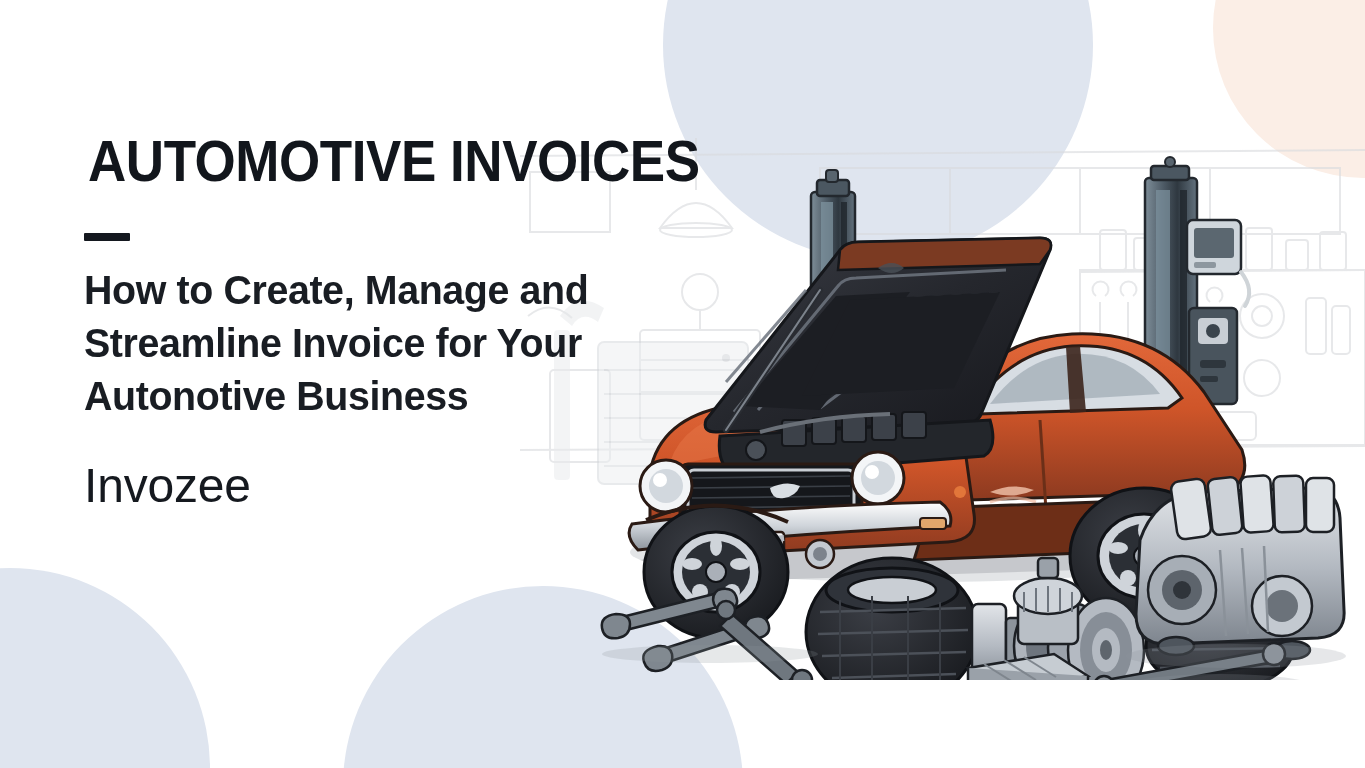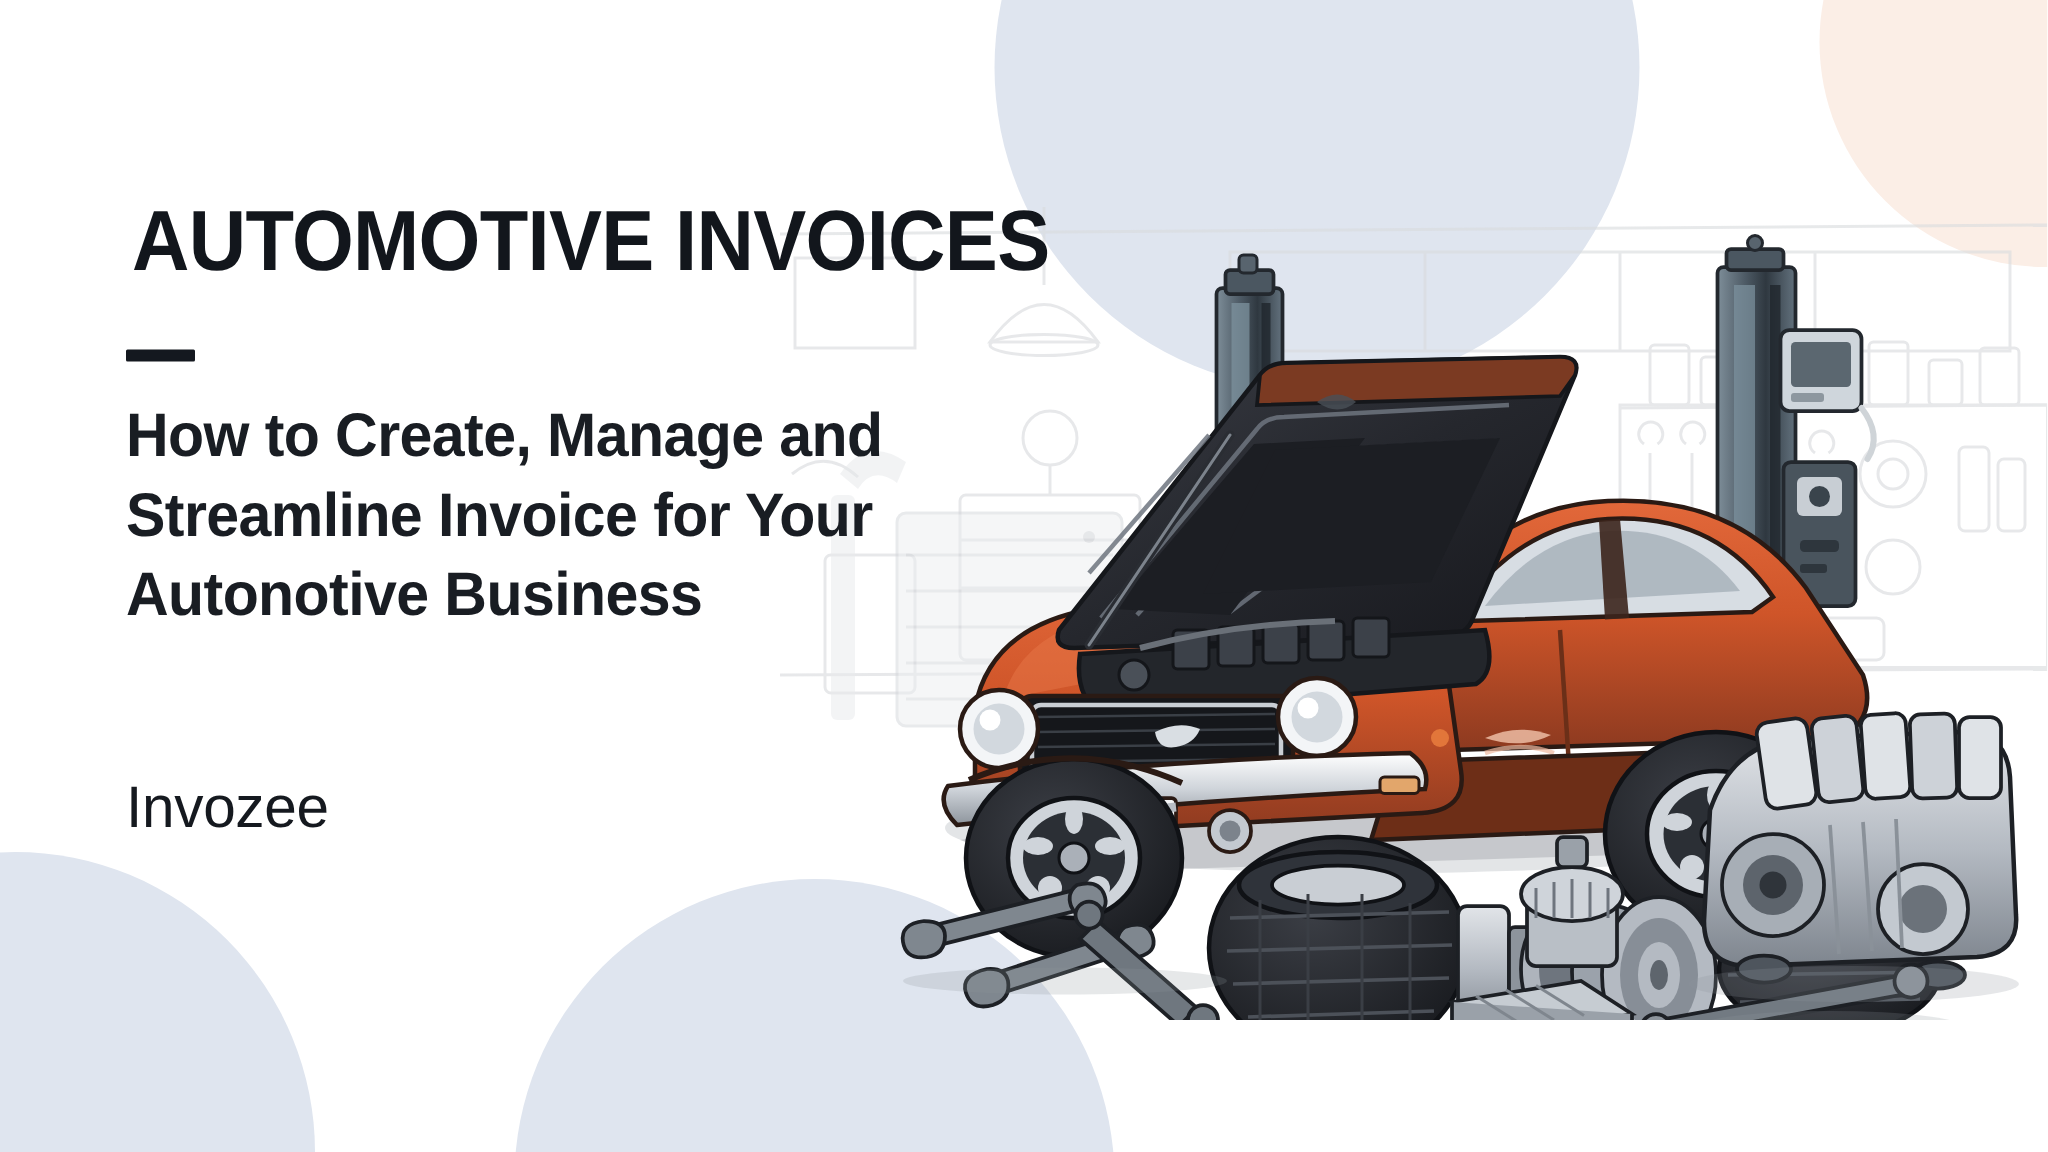--- a/index.html
+++ b/index.html
@@ -54,23 +54,23 @@
   #subtitle{
     position:absolute;left:84px;top:264px;width:660px;
     margin:0;
     font-size:41px;line-height:53px;
     font-weight:700;letter-spacing:-0.4px;
     color:#191d23;
     transform:scaleX(0.96);transform-origin:left top;
     white-space:pre-line;
   }
   #brand{
-    position:absolute;left:84px;top:516px;
+    position:absolute;left:84px;top:463px;
     margin:0;
-    font-size:39px;line-height:46px;
+    font-size:48px;line-height:46px;
     font-weight:400;letter-spacing:-0.2px;
     color:#15191f;
   }
 
   
   #illustration{
     position:absolute;left:520px;top:120px;
     width:845px;height:560px;
   }
   #illustration svg{display:block;width:100%;height:100%;}

